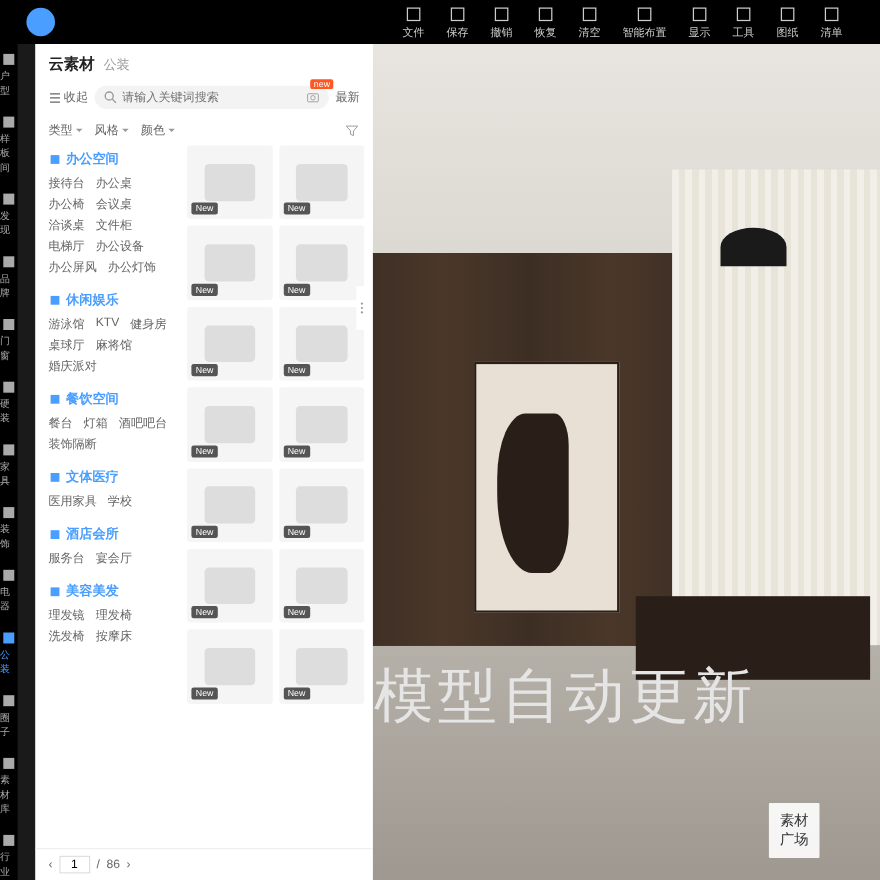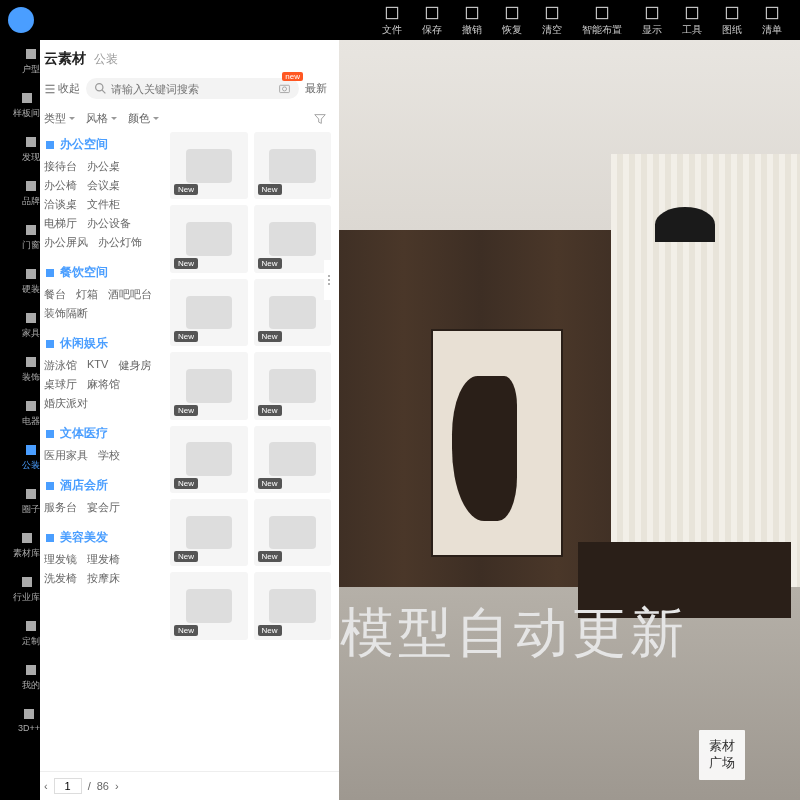--- a/index.html
+++ b/index.html
@@ -1,22 +1,22 @@
 <!DOCTYPE html>
 <html><head>
 <meta charset="utf-8">
 <style>
 *{margin:0;padding:0;box-sizing:border-box;font-family:"Microsoft YaHei",sans-serif}
 body{width:800px;height:800px;overflow:hidden;background:#1a1a1a;position:relative}
-.topbar{height:40px;background:#000;display:flex;align-items:center;padding:0 8px;gap:2px;position:absolute;top:0;left:0;right:0;z-index:10}
+.topbar{height:40px;background:#000;display:flex;align-items:center;padding:0 24px;gap:2px;position:absolute;top:0;left:0;right:0;z-index:10}
 .topbar-logo{width:26px;height:26px;background:#4a9eff;border-radius:50%;margin-right:8px}
 .topbar-spacer{flex:1}
 .topbar-btn{display:flex;flex-direction:column;align-items:center;color:#ccc;font-size:10px;padding:2px 10px;cursor:pointer}
 .topbar-btn svg{width:18px;height:18px;fill:#ccc;margin-bottom:1px}
-.leftbar{position:absolute;left:0;top:40px;bottom:0;width:40px;background:#000;display:flex;flex-direction:column;align-items:flex-end;padding-top:4px;gap:10px;z-index:9}
+.leftbar{position:absolute;left:0;top:40px;bottom:0;width:16px;background:#000;display:flex;flex-direction:column;align-items:flex-start;padding-top:4px;gap:10px;z-index:9}
 .leftbar-item{display:flex;flex-direction:column;align-items:center;color:#aaa;font-size:9px;cursor:pointer;padding:2px 0}
 .leftbar-item.active{color:#4a9eff}
 .leftbar-item svg{width:16px;height:16px;fill:currentColor;margin-bottom:1px}
 .panel{position:absolute;left:32px;top:40px;width:307px;bottom:0;background:#fff;display:flex;flex-direction:column;z-index:8}
 .panel-head{padding:10px 12px 6px;display:flex;align-items:center;gap:8px;font-size:14px}
 .panel-head .t1{font-weight:600;color:#222}
 .panel-head .t2{color:#999;font-size:12px}
 .panel-search{padding:4px 12px 8px;display:flex;align-items:center;gap:6px}
 .collapse{font-size:11px;color:#666;display:flex;align-items:center;gap:2px}
 .searchbox{flex:1;display:flex;align-items:center;background:#f3f3f3;border-radius:14px;padding:4px 8px;position:relative}
@@ -281,39 +281,39 @@
             <span class="catitem">文件柜</span>
             <span class="catitem">电梯厅</span>
             <span class="catitem">办公设备</span>
             <span class="catitem">办公屏风</span>
             <span class="catitem">办公灯饰</span>
           </div>
         </div>
         <div class="catgroup">
           <div class="cathead"><svg viewBox="0 0 12 12">
               <rect x="2" y="2" width="8" height="8"></rect>
-            </svg>餐饮空间</div>
-          <div class="catitems">
-            <span class="catitem">餐台</span>
-            <span class="catitem">灯箱</span>
-            <span class="catitem">酒吧吧台</span>
-            <span class="catitem">装饰隔断</span>
-          </div>
-        </div>
-        <div class="catgroup">
-          <div class="cathead"><svg viewBox="0 0 12 12">
-              <rect x="2" y="2" width="8" height="8"></rect>
             </svg>休闲娱乐</div>
           <div class="catitems">
             <span class="catitem">游泳馆</span>
             <span class="catitem">KTV</span>
             <span class="catitem">健身房</span>
             <span class="catitem">桌球厅</span>
             <span class="catitem">麻将馆</span>
             <span class="catitem">婚庆派对</span>
+          </div>
+        </div>
+        <div class="catgroup">
+          <div class="cathead"><svg viewBox="0 0 12 12">
+              <rect x="2" y="2" width="8" height="8"></rect>
+            </svg>餐饮空间</div>
+          <div class="catitems">
+            <span class="catitem">餐台</span>
+            <span class="catitem">灯箱</span>
+            <span class="catitem">酒吧吧台</span>
+            <span class="catitem">装饰隔断</span>
           </div>
         </div>
         <div class="catgroup">
           <div class="cathead"><svg viewBox="0 0 12 12">
               <rect x="2" y="2" width="8" height="8"></rect>
             </svg>文体医疗</div>
           <div class="catitems">
             <span class="catitem">医用家具</span>
             <span class="catitem">学校</span>
           </div>

